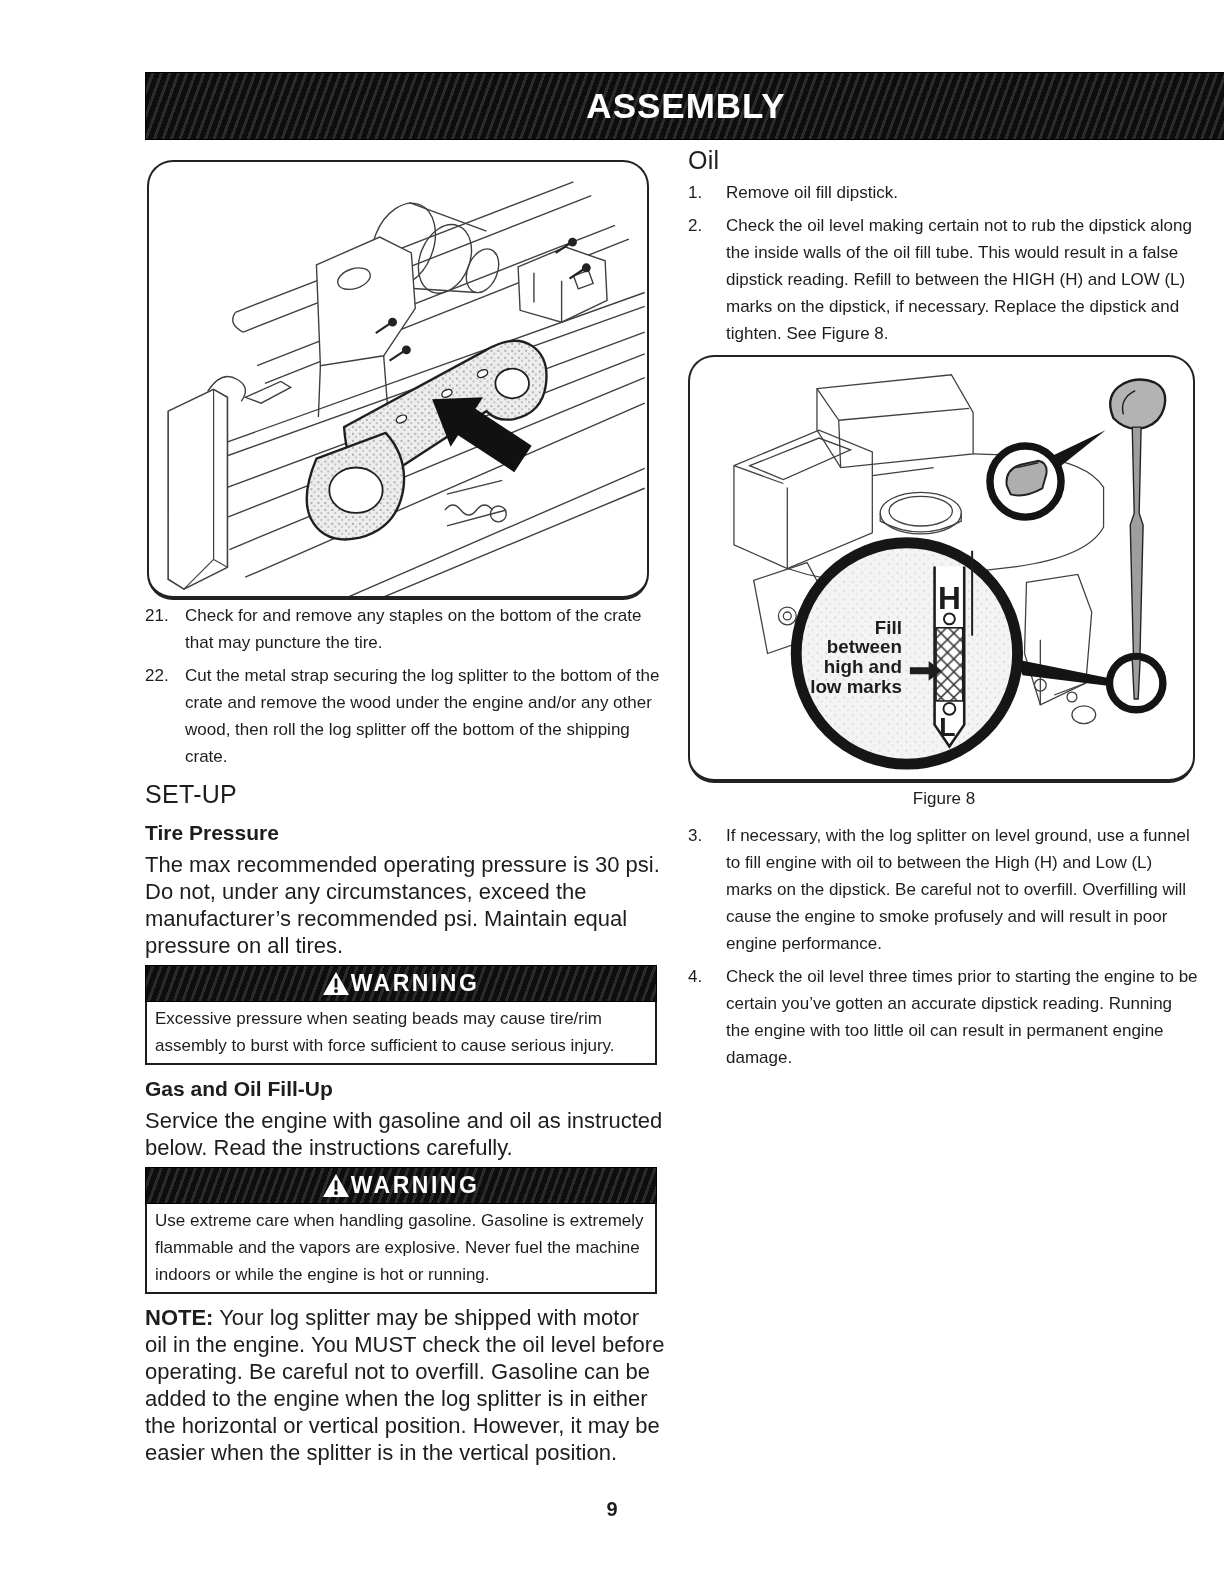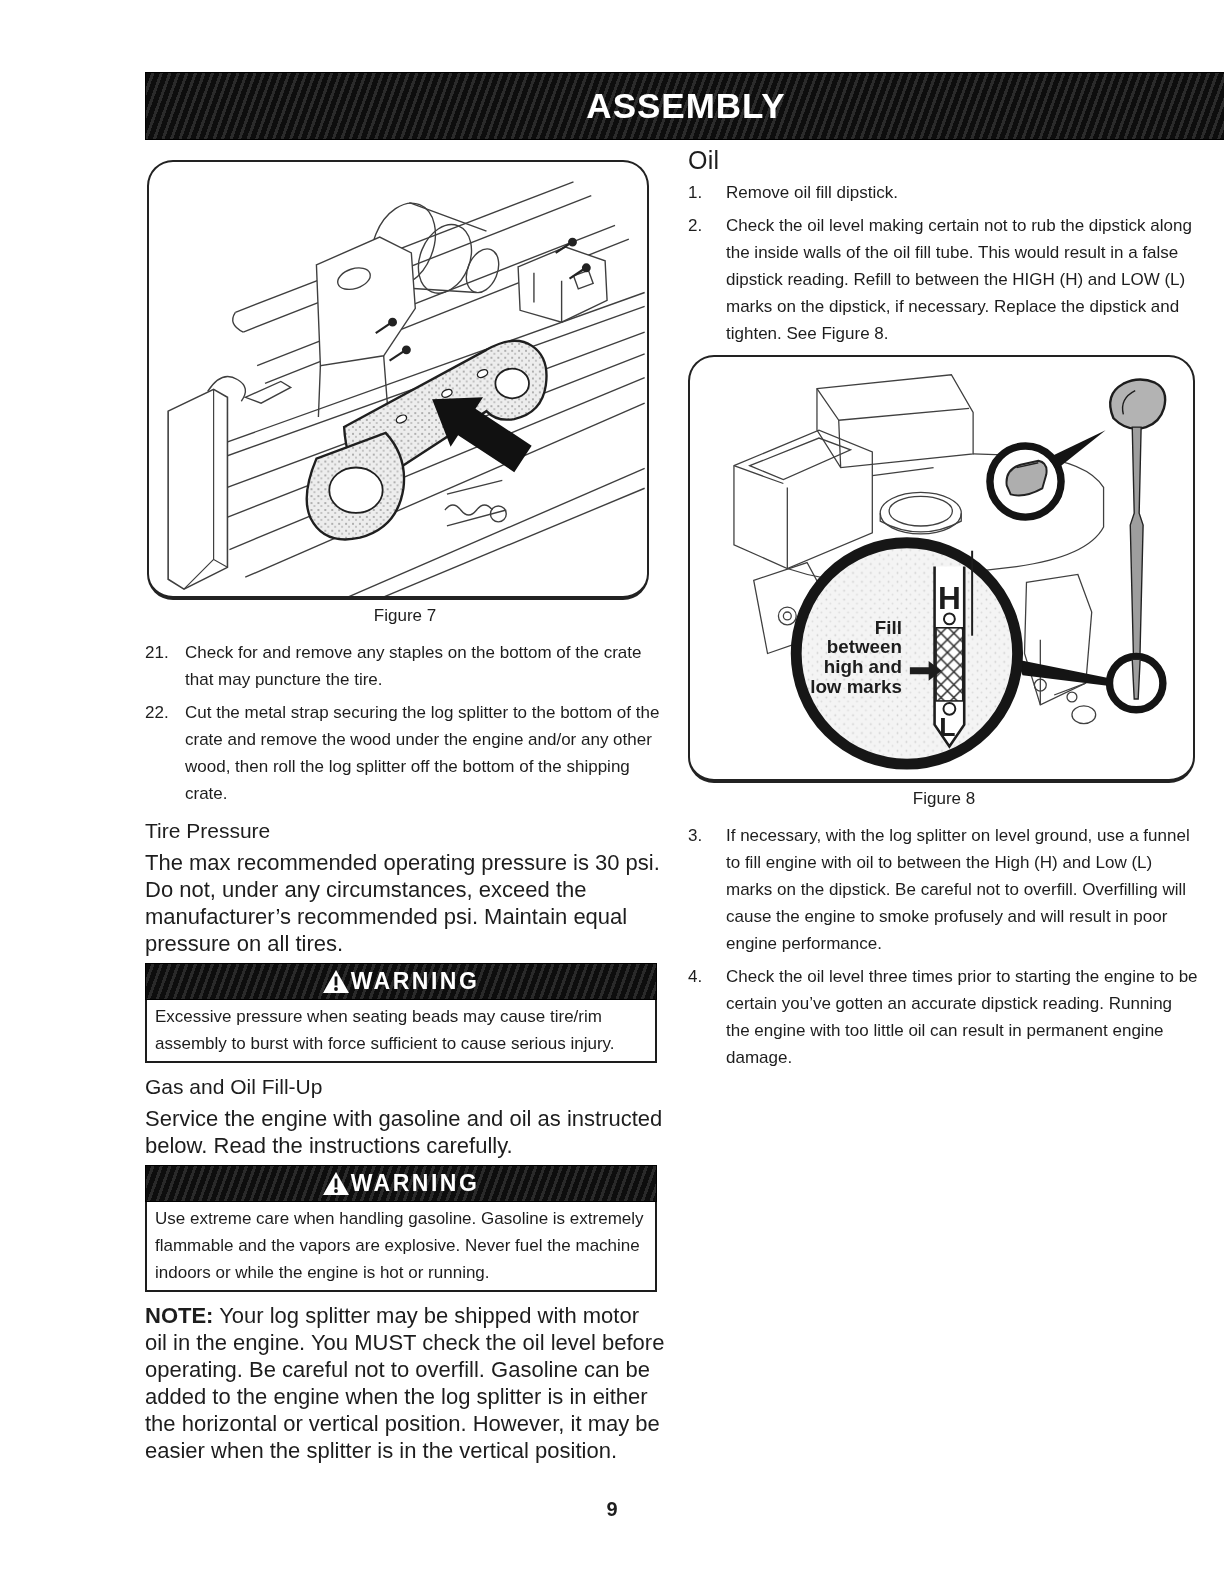--- a/index.html
+++ b/index.html
@@ -20,21 +20,21 @@
   .col { position:absolute; }
   .col-left  { left:75px;  top:152px; width:520px; }
   .col-right { left:618px; top:146px; width:512px; }
 
   .li { display:flex; margin-bottom:6px; font-size:17px; line-height:27px; }
   .li .num { width:40px; flex:none; }
   .col-right .li .num { width:38px; }
   .li .txt { flex:1; }
 
   h1.sec { font-size:25px; font-weight:normal; margin:10px 0 4px; letter-spacing:0.3px; }
-  h2.sub { font-size:21px; font-weight:normal; margin:12px 0 6px; }
+  h2.sub { font-size:21px; font-weight:bold; margin:12px 0 6px; }
   p.body { margin:0 0 6px; font-size:22px; line-height:27px; }
 
   .figbox {
     border:2.5px solid #222; border-bottom-width:4px; border-radius:26px;
     margin:8px 0 2px; background:#fff; overflow:hidden;
   }
   .fig7 { width:502px; height:440px; }
   .fig8 { width:507px; height:428px; }
   .figbox svg { display:block; }
   .caption { text-align:center; font-size:17px; line-height:27px; margin:2px 0 10px; }
@@ -120,31 +120,31 @@
           <path d="M257,191 L242,201"></path>
             <circle cx="259" cy="190" r="3.4" fill="#222"></circle>
           <path d="M425,82 L410,92"></path>
             <circle cx="427" cy="81" r="3.4" fill="#222"></circle>
           <path d="M439,108 L424,118"></path>
             <circle cx="441" cy="107" r="3.4" fill="#222"></circle>
         </g>
         <polygon points="285,240 336.5,237.9 328.9,249.6 385.7,286.9 368.1,313.7 311.3,276.4 303.7,288.1" fill="#111"></polygon>
       </svg>
     </figure>
-    <div class="caption">Figure 7</div>
 
     <div class="li">
       <span class="num">21.</span>
       <span class="txt">Check for and remove any staples on the bottom of the crate that may puncture the tire.</span>
     </div>
     <div class="li">
       <span class="num">22.</span>
       <span class="txt">Cut the metal strap securing the log splitter to the bottom of the crate and remove the wood under the engine and/or any other wood, then roll the log splitter off the bottom of the shipping crate.</span>
     </div>
 
+    <h1 class="sec">SET-UP</h1>
     <h2 class="sub">Tire Pressure</h2>
     <p class="body">The max recommended operating pressure is 30 psi.  Do not, under any circumstances, exceed the manufacturer’s recommended psi. Maintain equal pressure on all tires.</p>
 
     <div class="warn">
       <div class="warn-banner">
         <svg width="26" height="23" viewBox="0 0 26 23">
           <path d="M13 0 L26 23 L0 23 Z" fill="#fff"></path>
           <rect x="11.6" y="6.5" width="2.8" height="9" fill="#111"></rect>
           <circle cx="13" cy="19" r="1.9" fill="#111"></circle>
         </svg>

